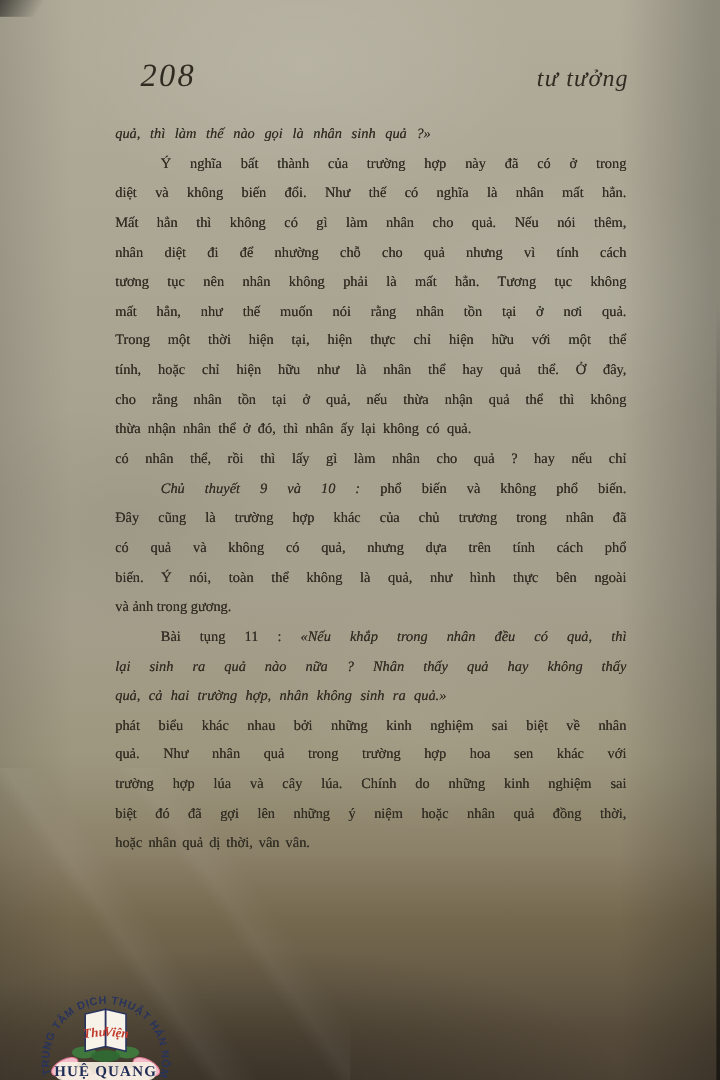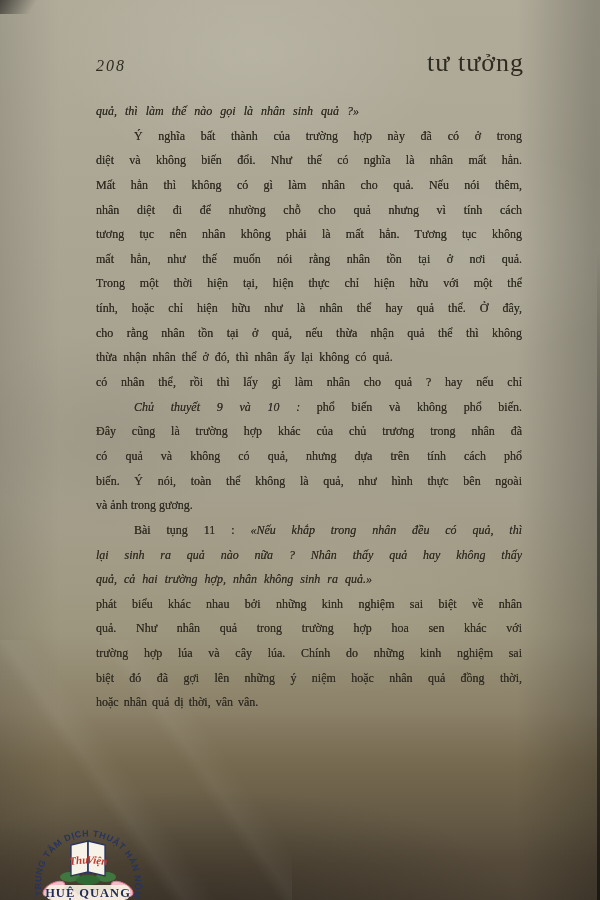--- a/index.html
+++ b/index.html
@@ -24,22 +24,22 @@
       radial-gradient(ellipse 420px 160px at 35% 101%, rgba(0,0,0,0.25), transparent 75%),
       linear-gradient(to right, rgba(0,0,0,0.10), rgba(0,0,0,0.0) 10%, rgba(0,0,0,0.0) 86%, rgba(0,0,0,0.20) 99%),
       linear-gradient(to bottom,#b1ac9a 0%,#aaa593 30%,#a59f8d 55%,#9e977f 70%,#8b8068 79%,#75694f 85%,#655a45 91%,#554a3a 96%,#4c4234 100%);
   }
   .corner-shadow{position:absolute;left:0;top:0;width:60px;height:14px;
     background:linear-gradient(120deg, rgba(0,0,0,0.55), transparent 55%);}
   .right-crease{position:absolute;right:0;top:250px;width:3px;height:650px;
     background:linear-gradient(to bottom, transparent, rgba(0,0,0,0.45) 40%, rgba(0,0,0,0.55));}
   .header{position:absolute;left:96px;top:48px;width:428px;display:flex;
     justify-content:space-between;align-items:baseline;}
-  .page-num{font-style:italic;font-size:16px;letter-spacing:2px;color:#2f2b21;}
-  .running{font-size:26px;letter-spacing:1px;color:#2f2b21;}
+  .page-num{font-style:italic;font-size:27px;letter-spacing:2px;color:#2f2b21;margin-left:21px;}
+  .running{font-style:italic;font-size:20px;letter-spacing:1px;color:#2f2b21;}
   #body-text{position:absolute;left:96px;top:99px;width:426px;
     font-size:12px;line-height:24.65px;
     text-shadow:0 0 0.5px rgba(40,36,28,0.85);}
   .line{text-align:justify;text-align-last:justify;white-space:normal;height:24.65px;overflow:visible;}
   .line.short{text-align-last:left;}
   .line.ind{padding-left:38px;}
   .it{font-style:italic;}
   .ghost{position:absolute;left:-28px;top:640px;width:320px;height:320px;pointer-events:none;
     background:
       linear-gradient(55deg, transparent 44%, rgba(255,255,255,0.05) 47%, transparent 53%),

